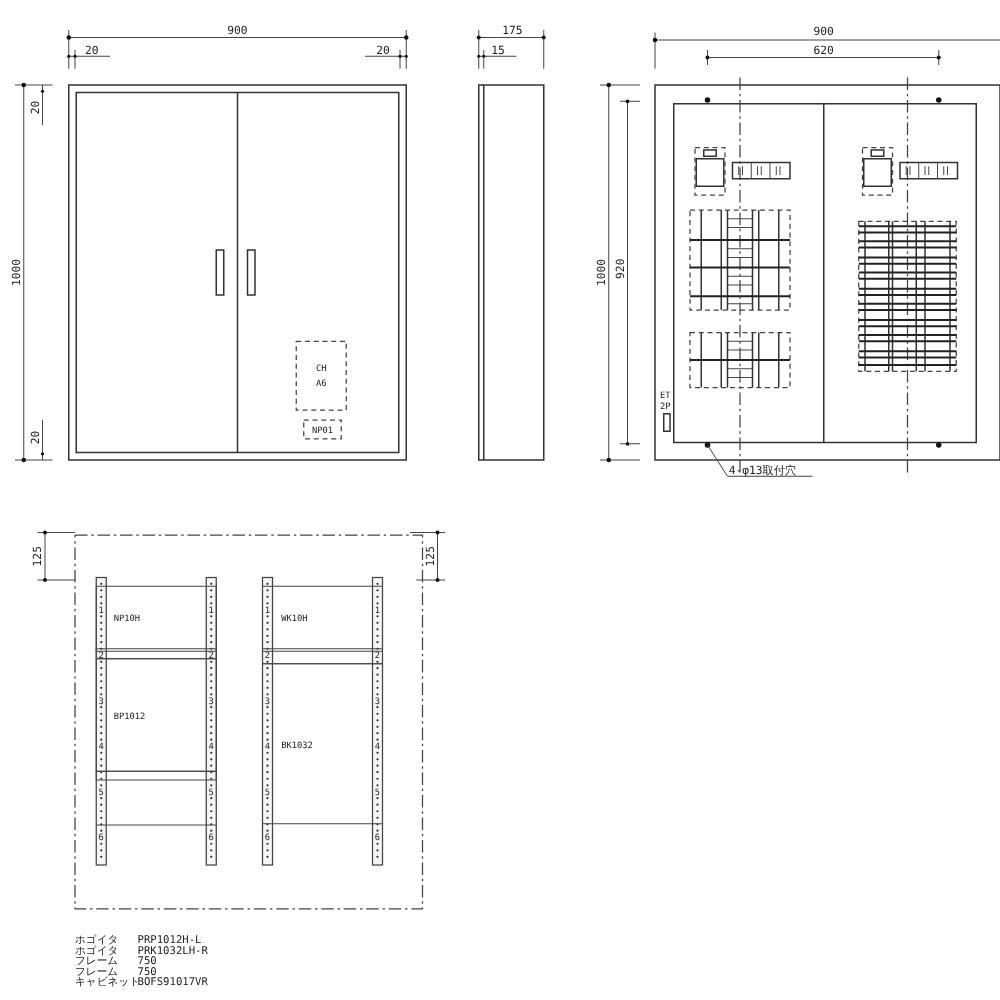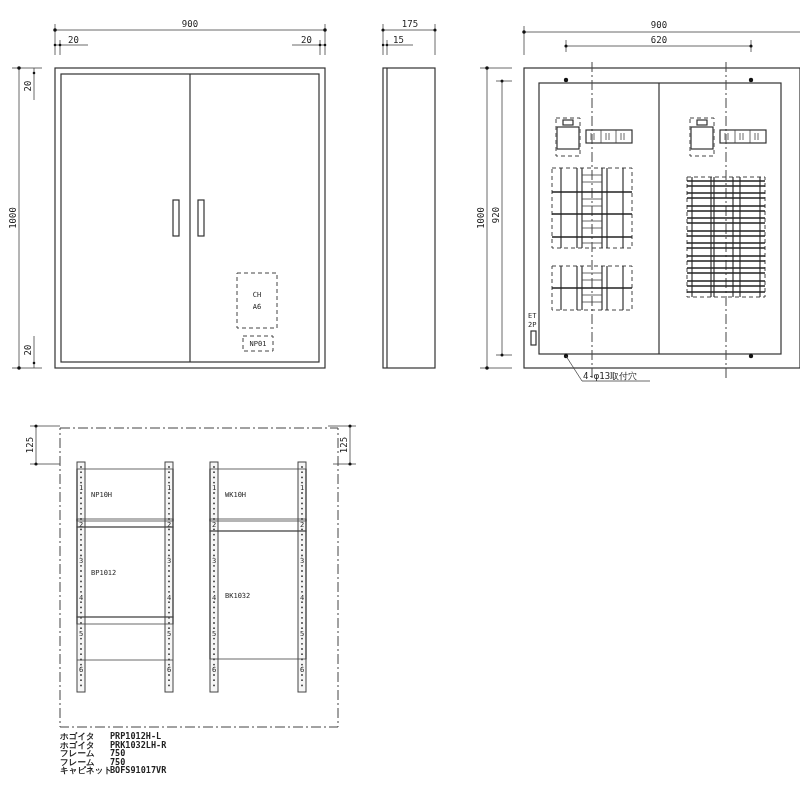--- a/index.html
+++ b/index.html
@@ -7,21 +7,21 @@
     svg { position:absolute; left:0; top:0; }
     .ln { stroke:#333; stroke-width:1.2; fill:none; }
     .thin { stroke:#444; stroke-width:0.8; fill:none; }
     .bold { stroke:#222; stroke-width:1.6; fill:none; }
     .dash { stroke:#444; stroke-width:1; fill:none; stroke-dasharray:4 3; }
     .dashdot { stroke:#444; stroke-width:1; fill:none; stroke-dasharray:10 3 2 3; }
     .dot { fill:#111; }
     .txt { font-family:"DejaVu Sans Mono", monospace; font-size:9px; fill:#222; }
     .txts { font-family:"DejaVu Sans Mono", monospace; font-size:7px; fill:#222; }
     .rail { stroke:#444; stroke-width:1; fill:#f6f6f6; }
-    .parts { position:absolute; left:60px; top:732px; font-family:"DejaVu Sans Mono", monospace; font-size:8.5px; line-height:8.6px; color:#222; font-weight:bold; }
+    .parts { position:absolute; left:60px; top:748px; font-family:"DejaVu Sans Mono", monospace; font-size:8.5px; line-height:8.6px; color:#222; font-weight:normal; }
     .parts div { white-space:pre; }
     .parts .k { display:inline-block; width:50px; }
   </style>
 </head>
 <body>
 
 <svg width="800" height="800" viewBox="0 0 800 800">
 
   <g>
 

